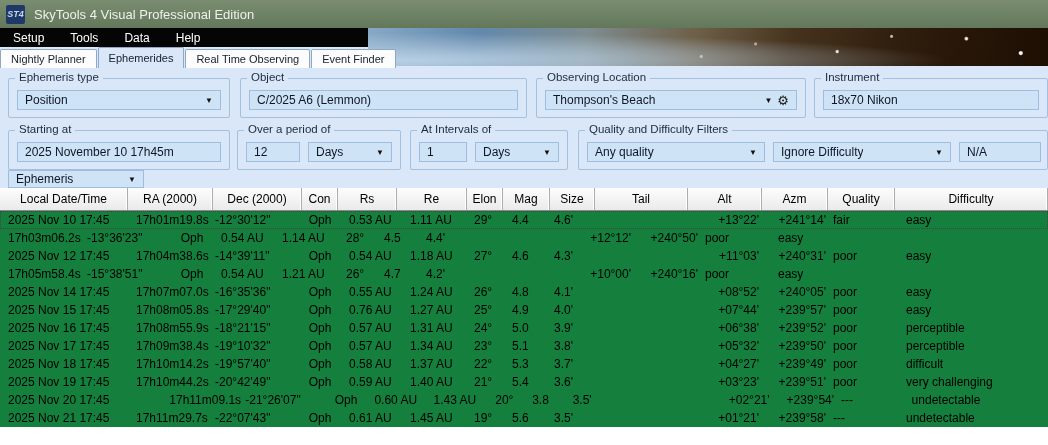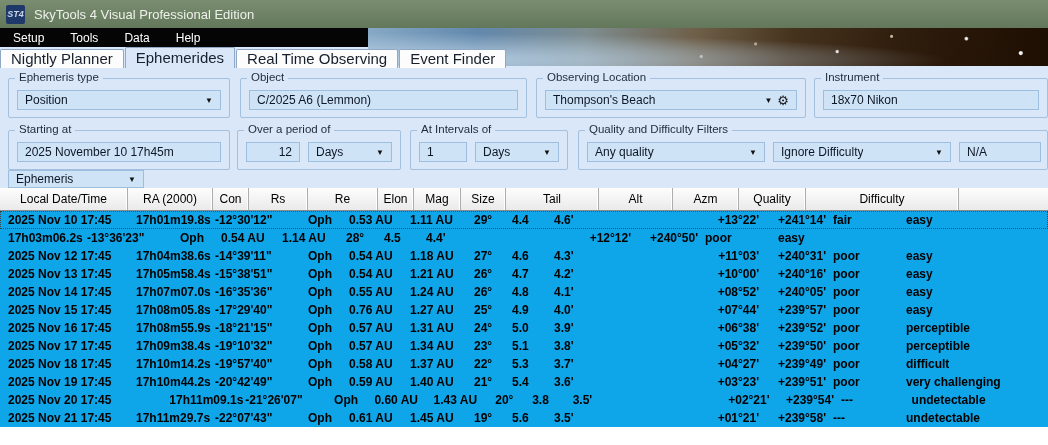--- a/index.html
+++ b/index.html
@@ -21,21 +21,21 @@
       radial-gradient(circle at 77% 22%, rgba(255,250,230,.7) 0 1px, rgba(255,255,255,0) 2px),
       radial-gradient(circle at 96% 66%, rgba(255,255,255,.95) 0 1.4px, rgba(255,255,255,0) 2.6px),
       radial-gradient(circle at 57% 42%, rgba(255,240,220,.55) 0 1px, rgba(255,255,255,0) 2px),
       radial-gradient(circle at 49% 75%, rgba(255,255,255,.5) 0 1px, rgba(255,255,255,0) 2px),
       radial-gradient(ellipse at 2% 85%, #b9d0e4 0%, rgba(185,208,228,0) 60%),
       linear-gradient(100deg,#87a9c6 0%,#6288ac 16%,#7e8d90 32%,#6e5f48 48%,#46331e 62%,#2f1d0d 78%,#1d0e02 100%);
   }
   .menubar{position:absolute;top:0;left:0;width:368px;height:19px;background:#050505;display:flex;align-items:center;}
   .menu-item{color:#fff;font-size:12px;padding:0 13px;cursor:default;}
   .tabbar{position:absolute;left:0;bottom:0;height:21px;display:flex;align-items:flex-end;}
-  .tab{height:19px;line-height:18px;background:#fcfcfc;border:1px solid #8fa8c6;border-bottom:none;border-radius:2px 2px 0 0;padding:0 10px;font-size:15px;color:#16202c;margin-right:1px;box-sizing:border-box;white-space:nowrap;}
+  .tab{height:19px;line-height:18px;background:#fcfcfc;border:1px solid #8fa8c6;border-bottom:none;border-radius:2px 2px 0 0;padding:0 10px;font-size:11px;color:#16202c;margin-right:1px;box-sizing:border-box;white-space:nowrap;}
   .tab.selected{background:#d9e7f8;height:21px;line-height:20px;}
   
   .panel{height:120px;background:#d9e7f8;position:relative;}
   .group{position:absolute;border:1px solid #a3c0de;border-radius:2px;box-sizing:border-box;}
   .glabel{position:absolute;top:-8px;left:6px;background:#d9e7f8;padding:0 4px;font-size:11.5px;color:#1c2b3a;white-space:nowrap;}
   .ctl{position:absolute;top:11px;height:20px;box-sizing:border-box;}
   .field,.combo{background:#cfe3f7;border:1px solid #9dbede;font-size:12px;color:#0e1726;padding:0 7px;display:flex;align-items:center;box-sizing:border-box;height:20px;}
   .combo{justify-content:space-between;}
   .combo-text{white-space:nowrap;overflow:hidden;}
   .arrow{font-size:8px;color:#111;margin-left:6px;flex:0 0 auto;}
@@ -46,21 +46,21 @@
   .g-instr{left:814px;top:10px;width:234px;height:40px;}
   .g-start{left:8px;top:62px;width:222px;height:40px;}
   .g-period{left:237px;top:62px;width:164px;height:40px;}
   .g-interval{left:410px;top:62px;width:158px;height:40px;}
   .g-filters{left:578px;top:62px;width:470px;height:40px;}
   .full{left:8px;right:8px;}
   .eph-select{position:absolute;left:8px;top:102px;width:136px;height:18px;}
   
   .thead{display:flex;height:23px;background:linear-gradient(#fdfdfd,#eaeaea);border-bottom:1px solid #8c8c8c;box-sizing:border-box;}
   .th{box-sizing:border-box;text-align:center;font-size:12px;line-height:22px;color:#000;border-right:1px solid #adadad;box-shadow:inset -1px 0 0 #fff;white-space:nowrap;overflow:hidden;}
-  .tbody{background:#0ea5e9;font-weight:bold;}
+  .tbody{background:#15803d;}
   .tr{display:flex;height:18px;line-height:18px;}
   .tr.focused{outline:1px dotted #444;outline-offset:-1px;}
   .td{box-sizing:border-box;font-size:12px;color:#000;white-space:nowrap;overflow:hidden;}
   .c0{padding-left:8px}.c1{padding-left:8px}.c2{padding-left:2px}.c3{text-align:center}
   .c4{padding-left:11px}.c5{padding-left:13px}.c6{padding-left:7px}.c7{padding-left:9px}
   .c8{padding-left:4px}.c10{text-align:right;padding-right:3px}.c11{text-align:right;padding-right:2px}
   .c12{padding-left:5px}.c13{padding-left:11px}
 </style>
 </head>
 <body>
@@ -123,21 +123,21 @@
 
   <div class="group g-start">
     <span class="glabel">Starting at</span>
     <div class="ctl full field">
       <span class="combo-text">2025 November 10  17h45m</span>
     </div>
   </div>
 
   <div class="group g-period">
     <span class="glabel">Over a period of</span>
-    <div class="ctl field" style="left:8px;width:54px;justify-content:flex-end;">
+    <div class="ctl field" style="left:8px;width:54px;">
       <span class="combo-text">12</span>
     </div>
     <div class="ctl combo" style="left:70px;right:8px;">
       <span class="combo-text">Days</span>
       <span class="arrow">▼</span>
     </div>
   </div>
 
   <div class="group g-interval">
     <span class="glabel">At Intervals of</span>
@@ -167,20 +167,21 @@
 
   <div class="eph-select combo">
     <span class="combo-text">Ephemeris</span>
     <span class="arrow">▼</span>
   </div>
 </div>
 
 <div class="thead">
     <div class="th" style="width: 128px;">Local Date/Time</div>
     <div class="th" style="width: 85px;">RA (2000)</div>
+    <div class="th" style="width: 89px;">Dec (2000)</div>
     <div class="th" style="width: 36px;">Con</div>
     <div class="th" style="width: 59px;">Rs</div>
     <div class="th" style="width: 70px;">Re</div>
     <div class="th" style="width: 36px;">Elon</div>
     <div class="th" style="width: 47px;">Mag</div>
     <div class="th" style="width: 45px;">Size</div>
     <div class="th" style="width: 93px;">Tail</div>
     <div class="th" style="width: 74px;">Alt</div>
     <div class="th" style="width: 66px;">Azm</div>
     <div class="th" style="width: 67px;">Quality</div>
@@ -228,21 +229,20 @@
       <div class="td c6" style="width: 36px;">27°</div>
       <div class="td c7" style="width: 47px;">4.6</div>
       <div class="td c8" style="width: 45px;">4.3'</div>
       <div class="td c9" style="width: 93px;"></div>
       <div class="td c10" style="width: 74px;">+11°03'</div>
       <div class="td c11" style="width: 66px;">+240°31'</div>
       <div class="td c12" style="width: 67px;">poor</div>
       <div class="td c13" style="width: 153px;">easy</div>
     </div>
     <div class="tr">
-      <div class="td c0" style="width: 128px;">2025 Nov 13 17:45</div>
       <div class="td c1" style="width: 85px;">17h05m58.4s</div>
       <div class="td c2" style="width: 89px;">-15°38'51"</div>
       <div class="td c3" style="width: 36px;">Oph</div>
       <div class="td c4" style="width: 59px;">0.54 AU</div>
       <div class="td c5" style="width: 70px;">1.21 AU</div>
       <div class="td c6" style="width: 36px;">26°</div>
       <div class="td c7" style="width: 47px;">4.7</div>
       <div class="td c8" style="width: 45px;">4.2'</div>
       <div class="td c9" style="width: 93px;"></div>
       <div class="td c10" style="width: 74px;">+10°00'</div>

